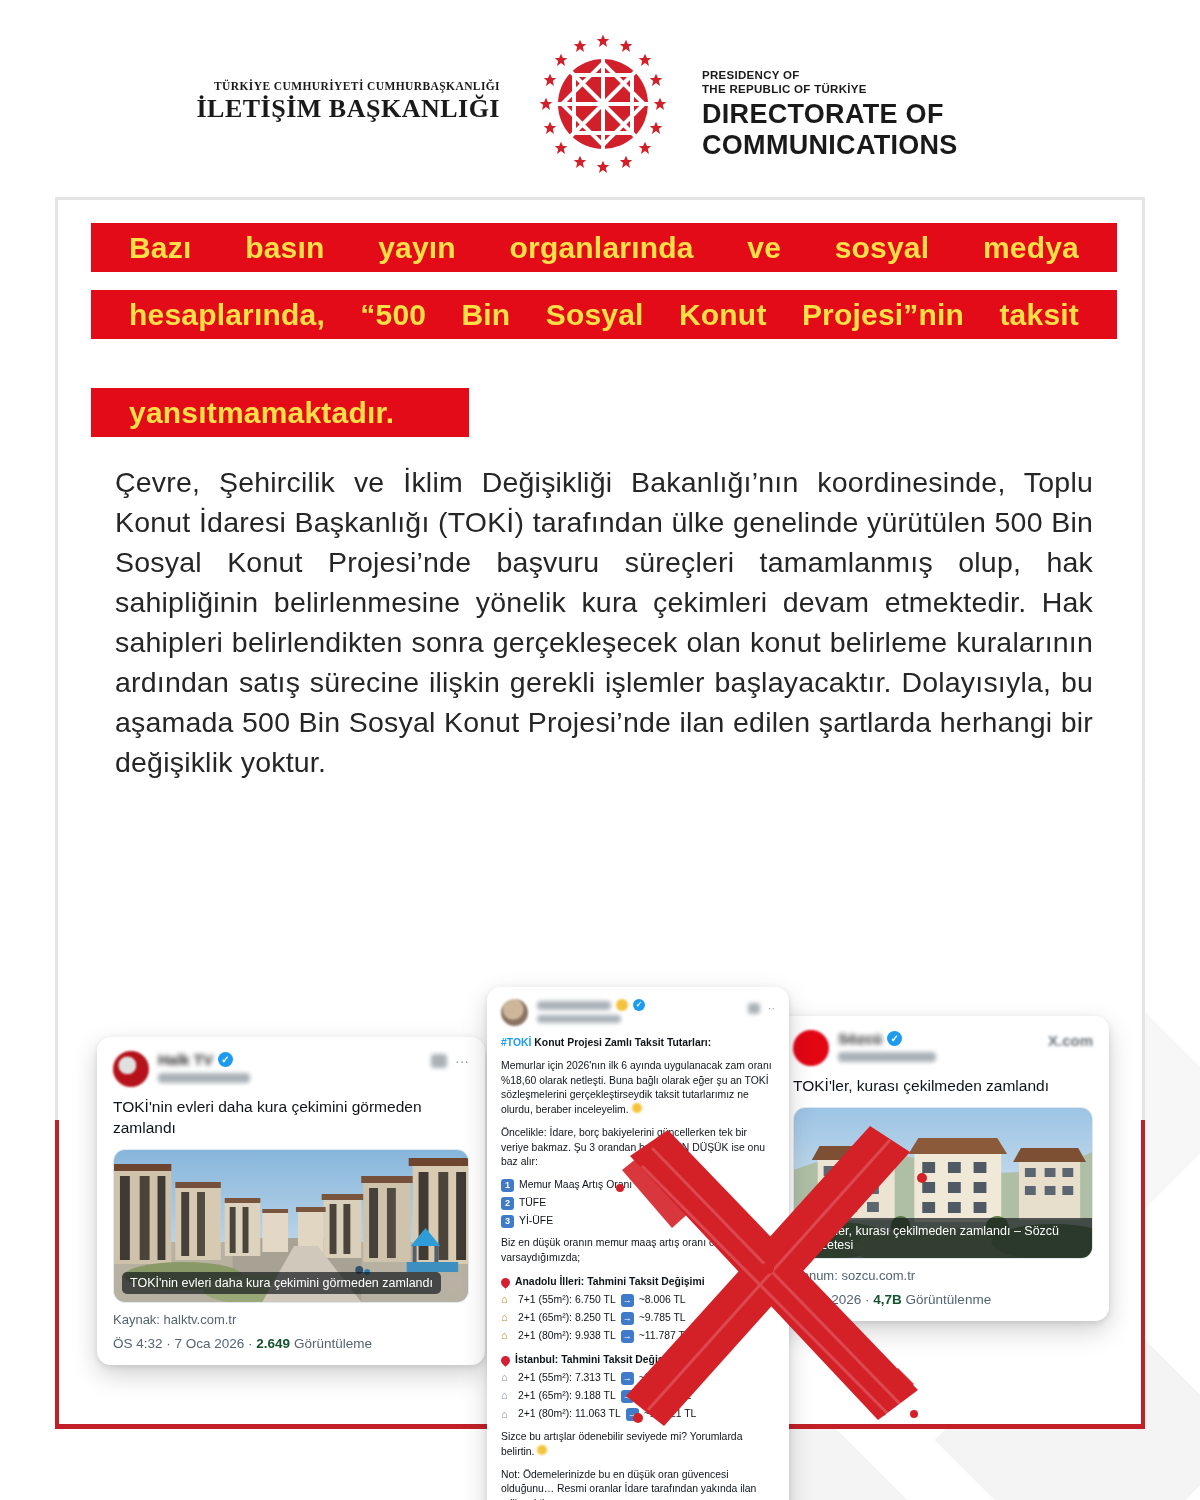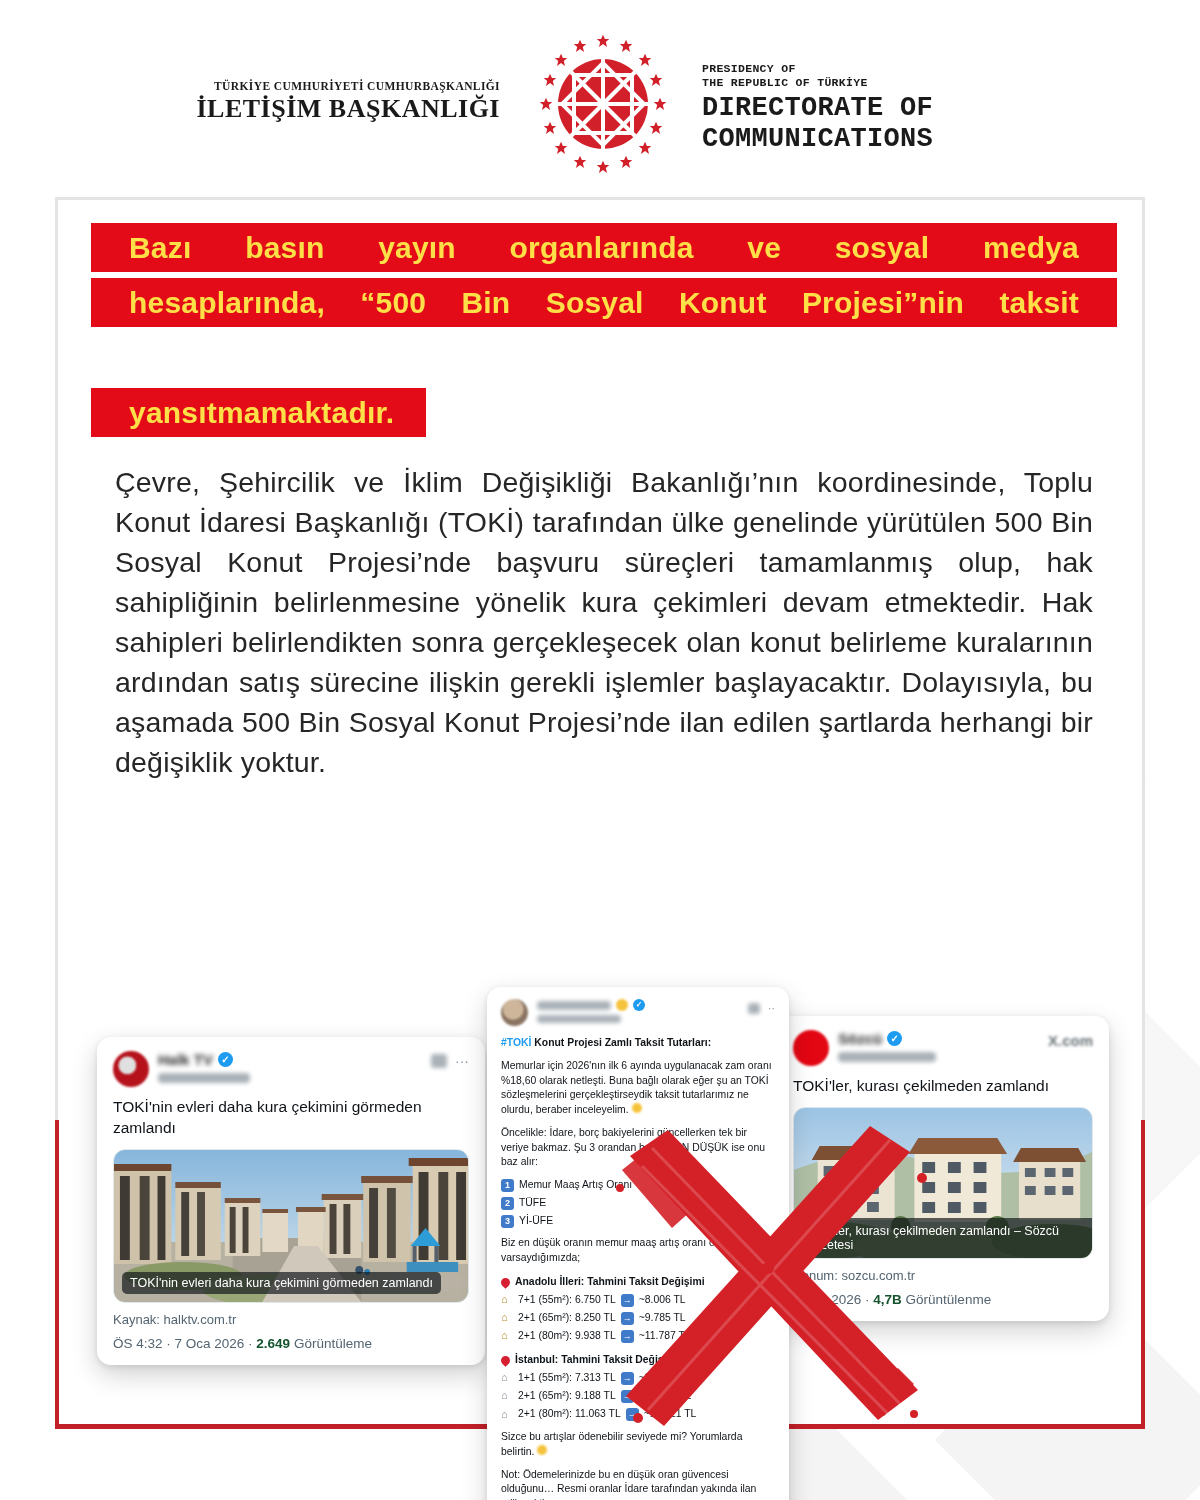--- a/index.html
+++ b/index.html
@@ -11,21 +11,21 @@
   }
   
   .wm { position:absolute; background:#f4f4f4; transform:rotate(45deg); }
   .wm.inside { background:#f7f7f7; }
 
   
   .header { position:absolute; top:42px; left:0; width:1200px; height:130px; }
   .hdr-left { position:absolute; right:700px; top:38px; text-align:right; font-family:"Liberation Serif", serif; color:#1a1a1a; }
   .hdr-left .small { font-size:11.5px; font-weight:bold; letter-spacing:.4px; }
   .hdr-left .big   { font-size:26px;  font-weight:bold; letter-spacing:.5px; margin-top:2px; }
-  .hdr-right { position:absolute; left:702px; top:20px; text-align:left; font-family:Liberation Mono, monospace; color:#1a1a1a; }
+  .hdr-right { position:absolute; left:702px; top:26px; text-align:left; font-family:Liberation Sans, sans-serif; color:#1a1a1a; }
   .hdr-right .small { font-size:11.5px; font-weight:bold; line-height:1.25; letter-spacing:.3px; }
   .hdr-right .big   { font-size:27px;  font-weight:bold; line-height:1.05; letter-spacing:.3px; margin-top:3px; }
   .logo-wrap { position:absolute; left:540px; top:-14px; width:126px; height:150px; }
 
   
   .card {
     position:absolute; left:55px; top:197px; width:1090px; height:1232px;
     background:#ffffff; border:3px solid #e4e4e4;
   }
   .red-frame {
@@ -164,24 +164,24 @@
       <div class="big">COMMUNICATIONS</div>
     </div>
   </div>
 
   <div class="card">
     <div class="red-frame"></div>
 
     <div class="bar" style="top:23px; width:1026px;">
       <span>Bazı basın yayın organlarında ve sosyal medya</span>
     </div>
-    <div class="bar" style="top:78px; width:1026px;justify-content:center;">
+    <div class="bar" style="top:90px; width:1026px;justify-content:center;">
       <span>hesaplarında, “500 Bin Sosyal Konut Projesi”nin taksit</span>
     </div>
-    <div class="bar last" style="top:188px; width:335px;">
+    <div class="bar last" style="top:188px; width:378px;">
       <span>yansıtmamaktadır.</span>
     </div>
 
     <p class="body-text" style="top:262px;">Çevre, Şehircilik ve İklim Değişikliği Bakanlığı’nın koordinesinde, Toplu Konut İdaresi Başkanlığı (TOKİ) tarafından ülke genelinde yürütülen 500 Bin Sosyal Konut Projesi’nde başvuru süreçleri tamamlanmış olup, hak sahipliğinin belirlenmesine yönelik kura çekimleri devam etmektedir. Hak sahipleri belirlendikten sonra gerçekleşecek olan konut belirleme kuralarının ardından satış sürecine ilişkin gerekli işlemler başlayacaktır. Dolayısıyla, bu aşamada 500 Bin Sosyal Konut Projesi’nde ilan edilen şartlarda herhangi bir değişiklik yoktur.</p>
   </div>
 
   <div class="tweet z1" style="left:97px; top:1037px; width:388px;">
     <div class="t-head">
       <div class="avatar" style="width:36px; height:36px; background:radial-gradient(circle at 40% 40%, #e0e0e0 0 28%, #b5121b 30%);"></div>
       <div>
@@ -396,21 +396,21 @@
         <span class="arrow-chip">→</span>
         <span>~11.787 TL</span>
       </div>
 
     <div class="sec-title">
         <span class="pin"></span>
         <span>İstanbul: Tahmini Taksit Değişimi</span>
       </div>
     <div class="val-row">
         <span class="house gray">⌂</span>
-        <span>1+1 (55m²): 7.313 TL</span>
+        <span>2+1 (55m²): 7.313 TL</span>
         <span class="arrow-chip">→</span>
         <span>~8.673 TL</span>
       </div>
     <div class="val-row">
         <span class="house gray">⌂</span>
         <span>2+1 (65m²): 9.188 TL</span>
         <span class="arrow-chip">→</span>
         <span>~10.897 TL</span>
       </div>
     <div class="val-row">

